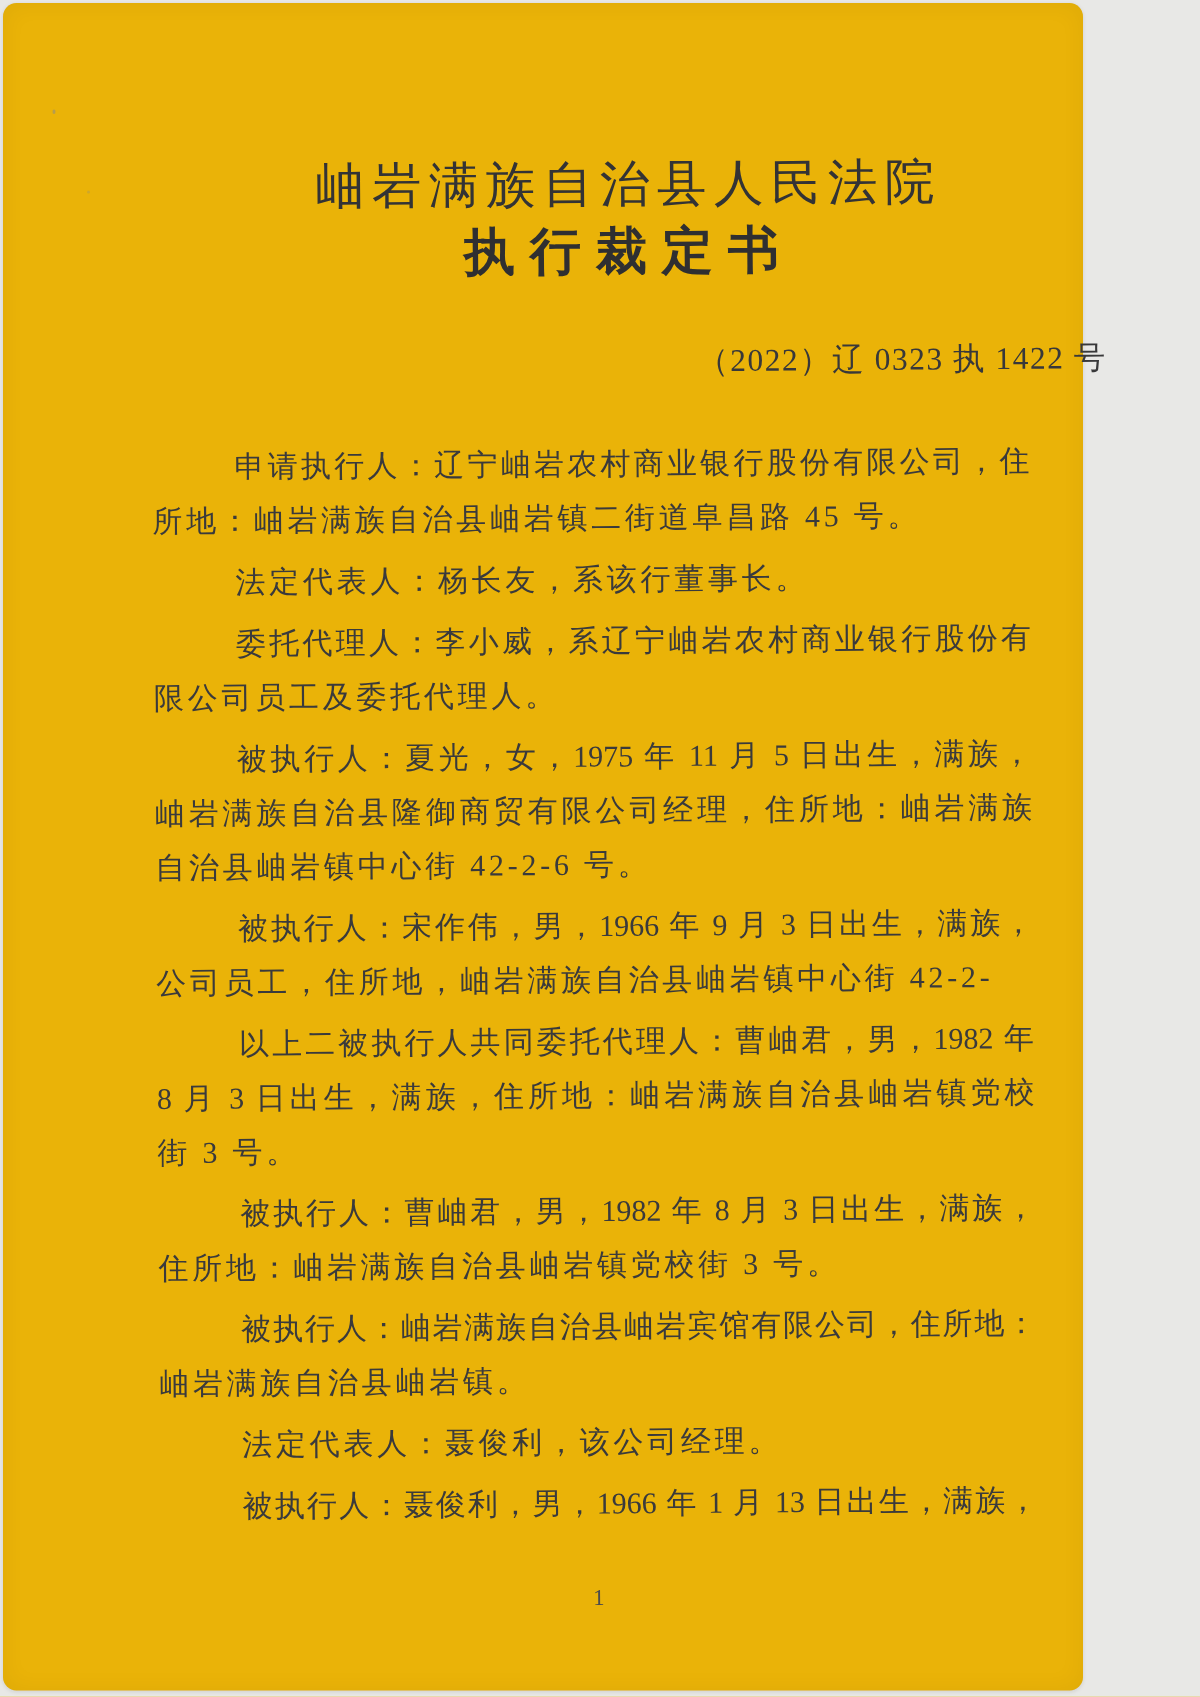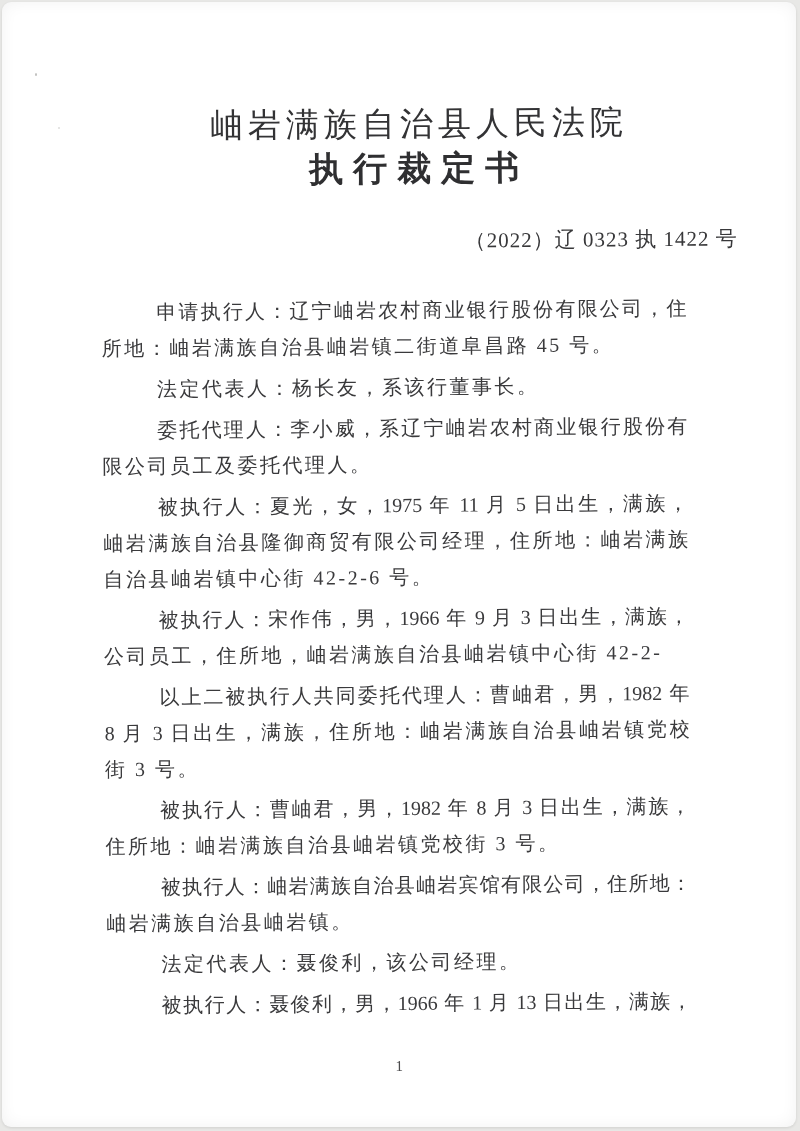--- a/index.html
+++ b/index.html
@@ -8,23 +8,23 @@
     width: 800px;
     height: 1131px;
     overflow: hidden;
     background: #e8e8e6;
     font-family: "Liberation Serif", "DejaVu Serif", serif;
   }
   .page {
     position: absolute;
     left: 2px;
     top: 2px;
-    width: 794px;
+    width: 720px;
     height: 1125px;
-    background: #ffffff;
+    background: #eab308;
     border-radius: 9px;
     box-shadow: inset 0 0 16px rgba(0,0,0,0.055), 0 1px 3px rgba(0,0,0,0.10);
   }
   .tilt {
     position: absolute;
     left: 0; top: 0; right: 0; bottom: 0;
     transform: rotate(-0.45deg);
     transform-origin: 400px 520px;
   }
   .head {

